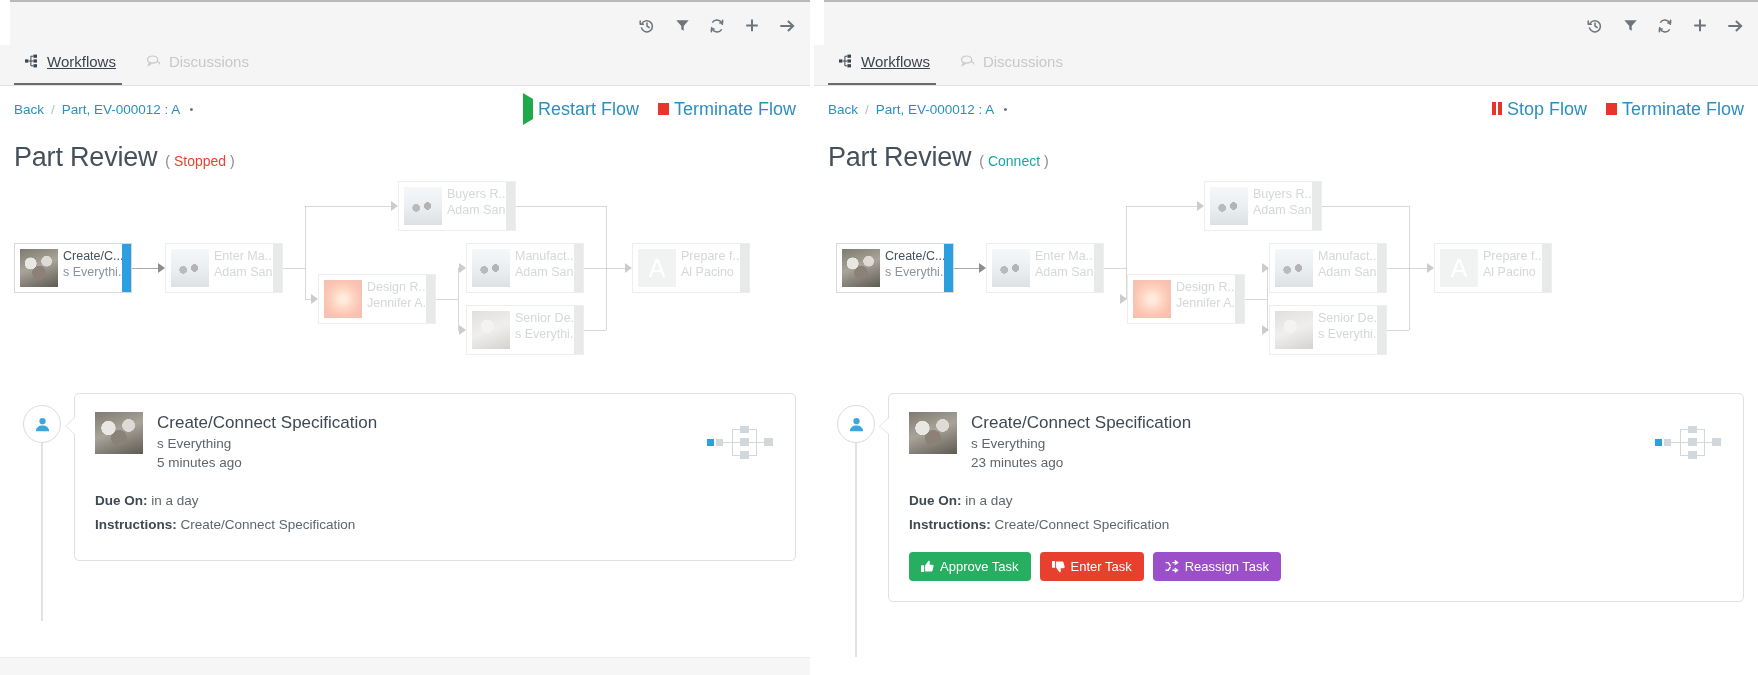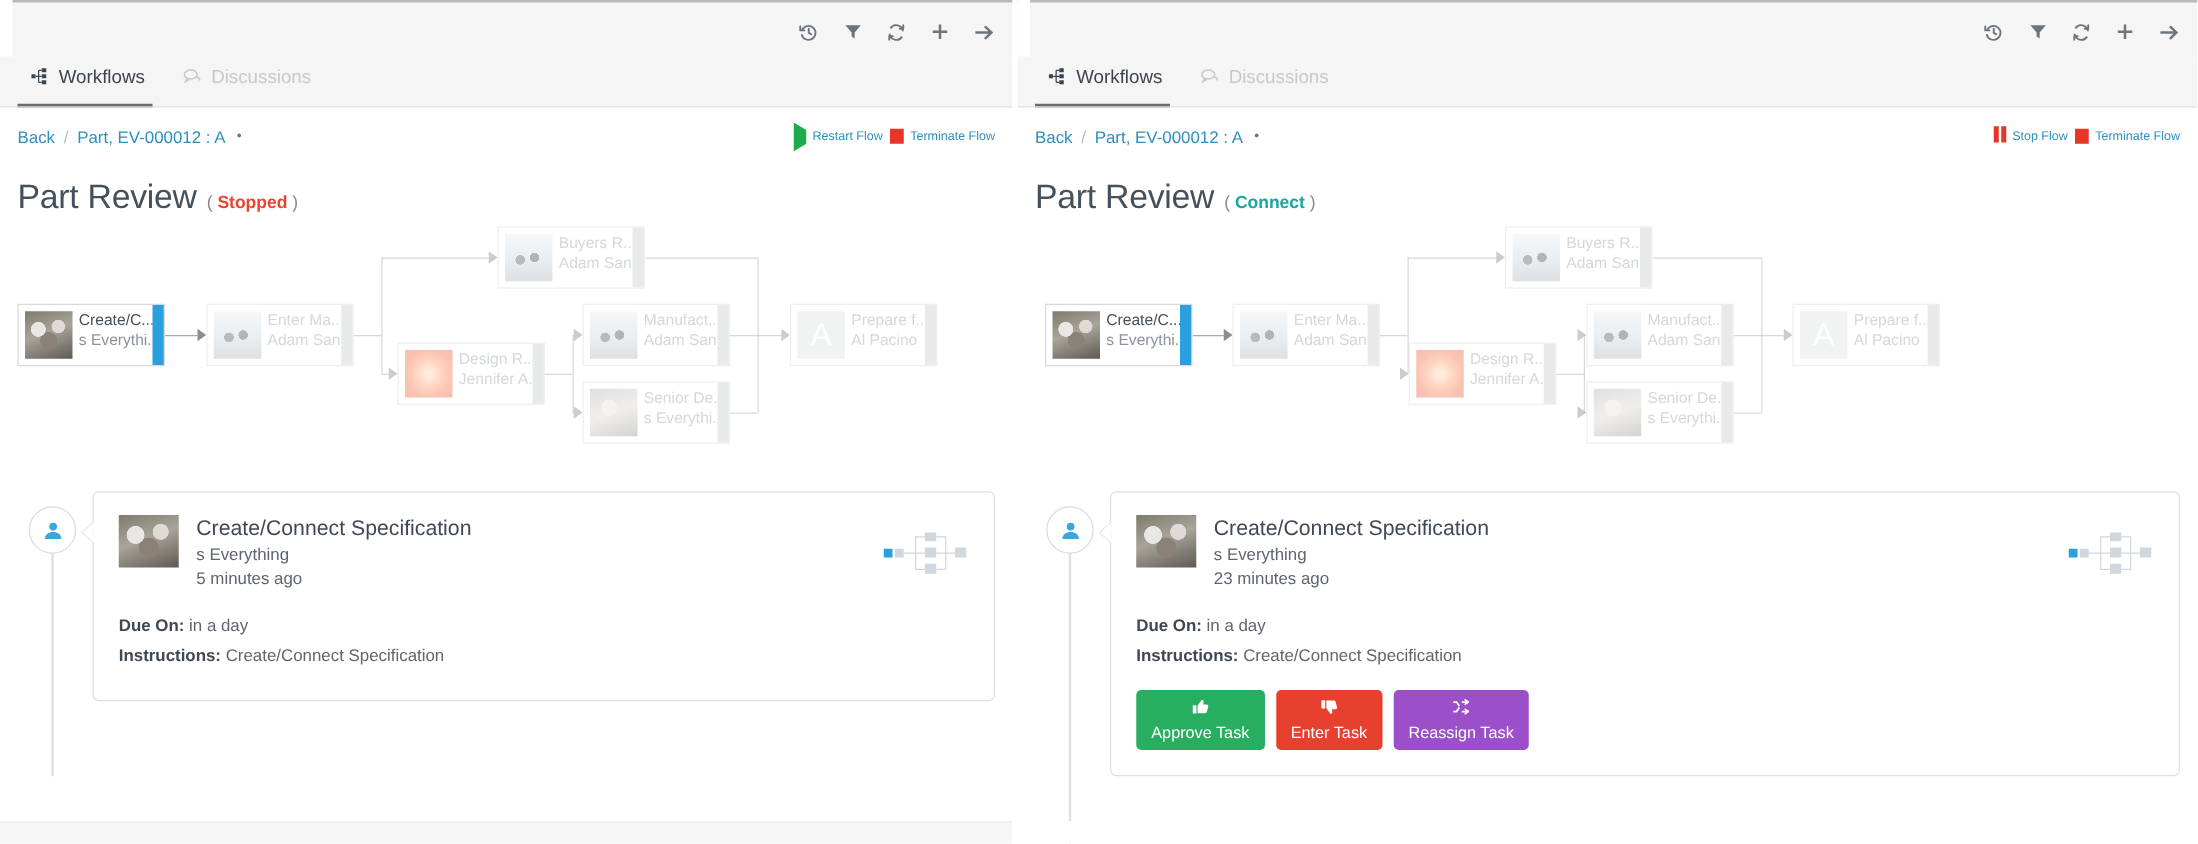--- a/index.html
+++ b/index.html
@@ -29,50 +29,50 @@
      background:#ffffff; z-index:3; }
   .panel-right .leadstrip { position:absolute; left:0; top:0; width:10px; height:45px;
      background:#ffffff; z-index:3; }
 
   
   .tabs-wrap { position:relative; height:41px; background:#f5f5f5; }
   .tabs { display:flex; align-items:flex-end; height:41px; padding-left:14px; }
   .tab { display:flex; align-items:center; gap:8px; padding:0 20px 9px 10px;
          font-size:15px; color:#c8c8c8; cursor:pointer; position:relative; height:41px;
          line-height:41px; }
-  .tab.active { color:#3c4450; }
+  .tab.active { color:#3c4450;text-decoration:underline; }
   .tab.active::after { content:""; position:absolute; left:0; right:14px; bottom:0;
         height:3px; background:#6b6b6b; }
   .tab .tico { display:inline-flex; width:15px; height:15px; align-items:center;
         justify-content:center; }
   .tabs-wrap::after { content:""; position:absolute; left:0; right:0; bottom:0;
         height:1px; background:#e2e2e2; }
 
   
   .crumbrow { display:flex; align-items:center; justify-content:space-between;
        padding:12px 14px 0 14px; font-size:13.5px; height:34px; }
   .crumbs { display:flex; align-items:center; gap:7px; color:#9aa0a6; }
   .crumbs a { color:#2c8fbe; text-decoration:none; cursor:pointer; }
   .crumbs .sep { color:#b6bcc2; }
   .crumbs .dot { color:#6a7178; font-size:11px; margin-left:2px; }
 
-  .flowacts { display:flex; align-items:center; gap:6px; font-size:10px; }
+  .flowacts { display:flex; align-items:center; gap:19px; font-size:18px; }
   .flowact { display:flex; align-items:center; gap:5px; color:#2c8fbe; cursor:pointer;
              white-space:nowrap; }
   .gly-play { width:0;height:0;border-left:10px solid #1faa4b;
               border-top:6px solid transparent;border-bottom:6px solid transparent; }
   .gly-stop { display:inline-flex; gap:2px; }
   .gly-stop i { display:block; width:4px; height:13px; background:#e8352a; }
   .gly-square { width:11px; height:12px; background:#e8352a; display:block; }
 
   
   .titlerow { display:flex; align-items:baseline; gap:8px; padding:22px 14px 0 14px; }
   .bigtitle { font-size:27px; color:#44515c; font-weight:400; letter-spacing:-0.2px; }
   .status { font-size:14px; color:#888; }
-  .status .val { font-weight:700; }
+  .status .val { font-weight:400; }
   .status.stopped .val { color:#e8442f; }
   .status.active  .val { color:#1aa5a0; }
 
   
   .diagram { position:relative; height:190px; margin-top:8px; }
   .node { position:absolute; display:flex; align-items:stretch;
           background:#fff; border:1px solid #d9d9d9; height:50px; width:118px;
           cursor:pointer; }
   .node .thumb { width:38px; height:38px; margin:5px 0 5px 5px; flex:none;
        background-size:cover; background-position:center; }
@@ -140,21 +140,21 @@
   .mm-blue { background:#2b9fe0; }
   .mm-line { position:absolute; background:#d2d7db; height:1px; }
   .mm-vline{ position:absolute; background:#d2d7db; width:1px; }
 
   .kv { margin-top:18px; font-size:13.5px; color:#5d666e; line-height:22px; }
   .kv b { color:#3f4953; font-weight:bold; }
 
   .btnrow { display:flex; gap:9px; margin-top:16px; }
   .btn { border:none; border-radius:4px; color:#fff; font-size:13px;
     padding:7px 12px; cursor:pointer; display:flex; align-items:center; gap:6px;
-    font-family:"Liberation Sans", sans-serif;flex-direction:column; }
+    font-family:"Liberation Sans", sans-serif; }
   .btn.green { background:#27ae60; }
   .btn.red   { background:#e8402f; }
   .btn.purple{ background:#9b4fc9; }
   .btn svg { display:block; }
   .bottomgray { position:absolute; left:0; bottom:0; width:100%; height:18px; background:#fff; }
   .panel-left .bottomgray { background:#f6f6f6; border-top:1px solid #ececec; }
 </style>
 </head>
 <body>
 

